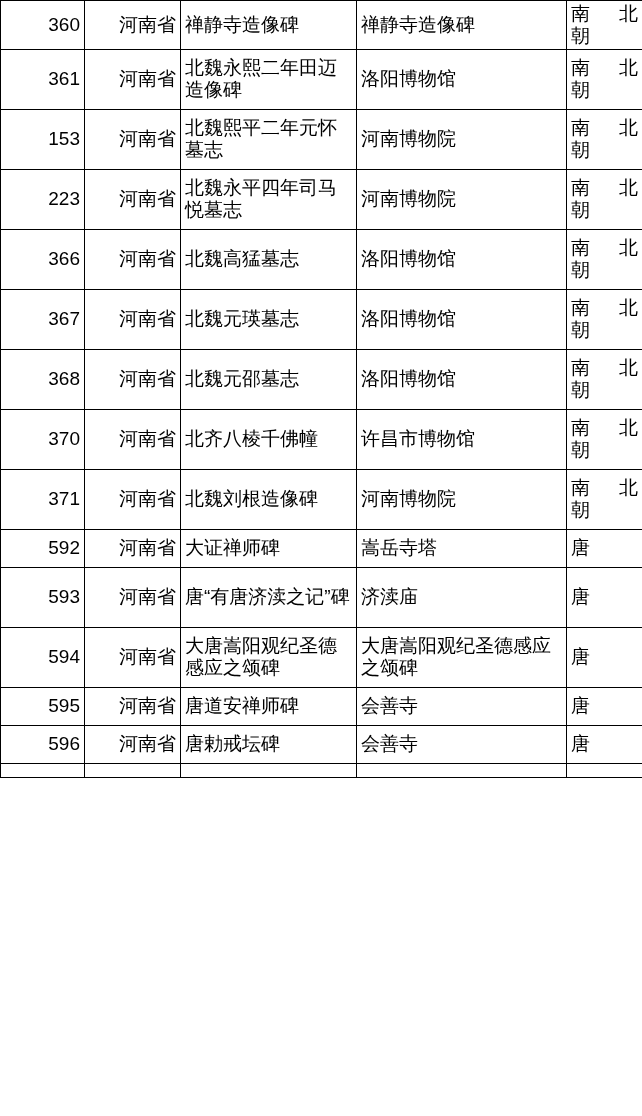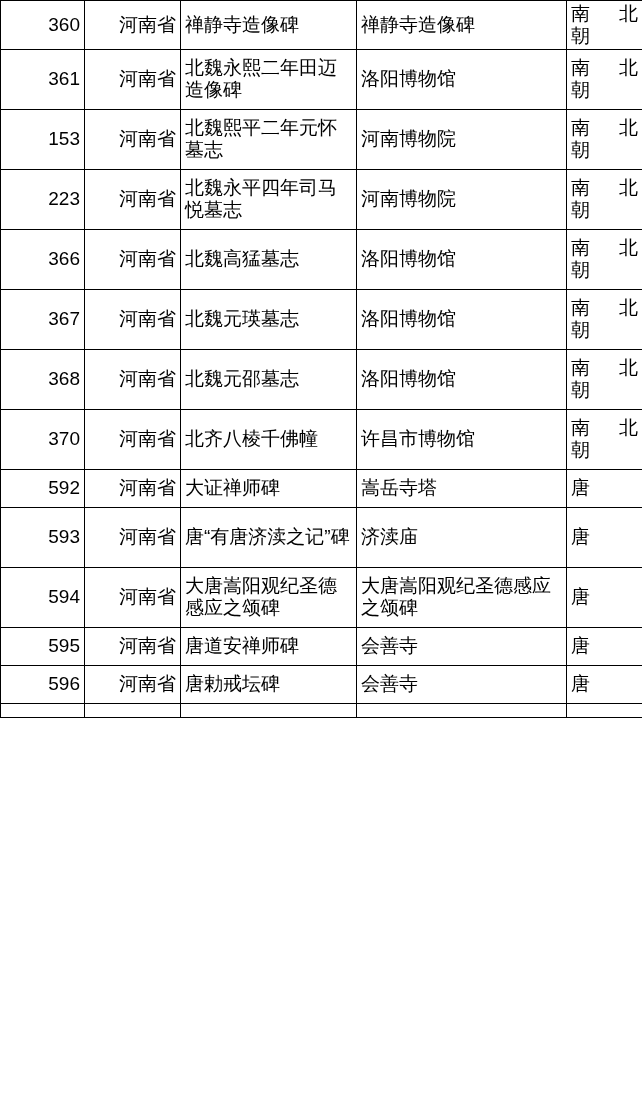--- a/index.html
+++ b/index.html
@@ -167,20 +167,33 @@
         <td class="col-name">北齐八棱千佛幢</td>
         <td class="col-loc">许昌市博物馆</td>
         <td class="col-era">
           <span class="era-split">
             <span>南</span>
             <span>北</span>
           </span>
           <span class="era-line2">朝</span>
         </td>
       </tr>
+      <tr class="row-mid">
+        <td class="col-no">371</td>
+        <td class="col-prov">河南省</td>
+        <td class="col-name">北魏刘根造像碑</td>
+        <td class="col-loc">河南博物院</td>
+        <td class="col-era">
+          <span class="era-split">
+            <span>南</span>
+            <span>北</span>
+          </span>
+          <span class="era-line2">朝</span>
+        </td>
+      </tr>
       <tr class="row-short">
         <td class="col-no">592</td>
         <td class="col-prov">河南省</td>
         <td class="col-name">大证禅师碑</td>
         <td class="col-loc">嵩岳寺塔</td>
         <td class="col-era">唐</td>
       </tr>
       <tr class="row-mid">
         <td class="col-no">593</td>
         <td class="col-prov">河南省</td>

